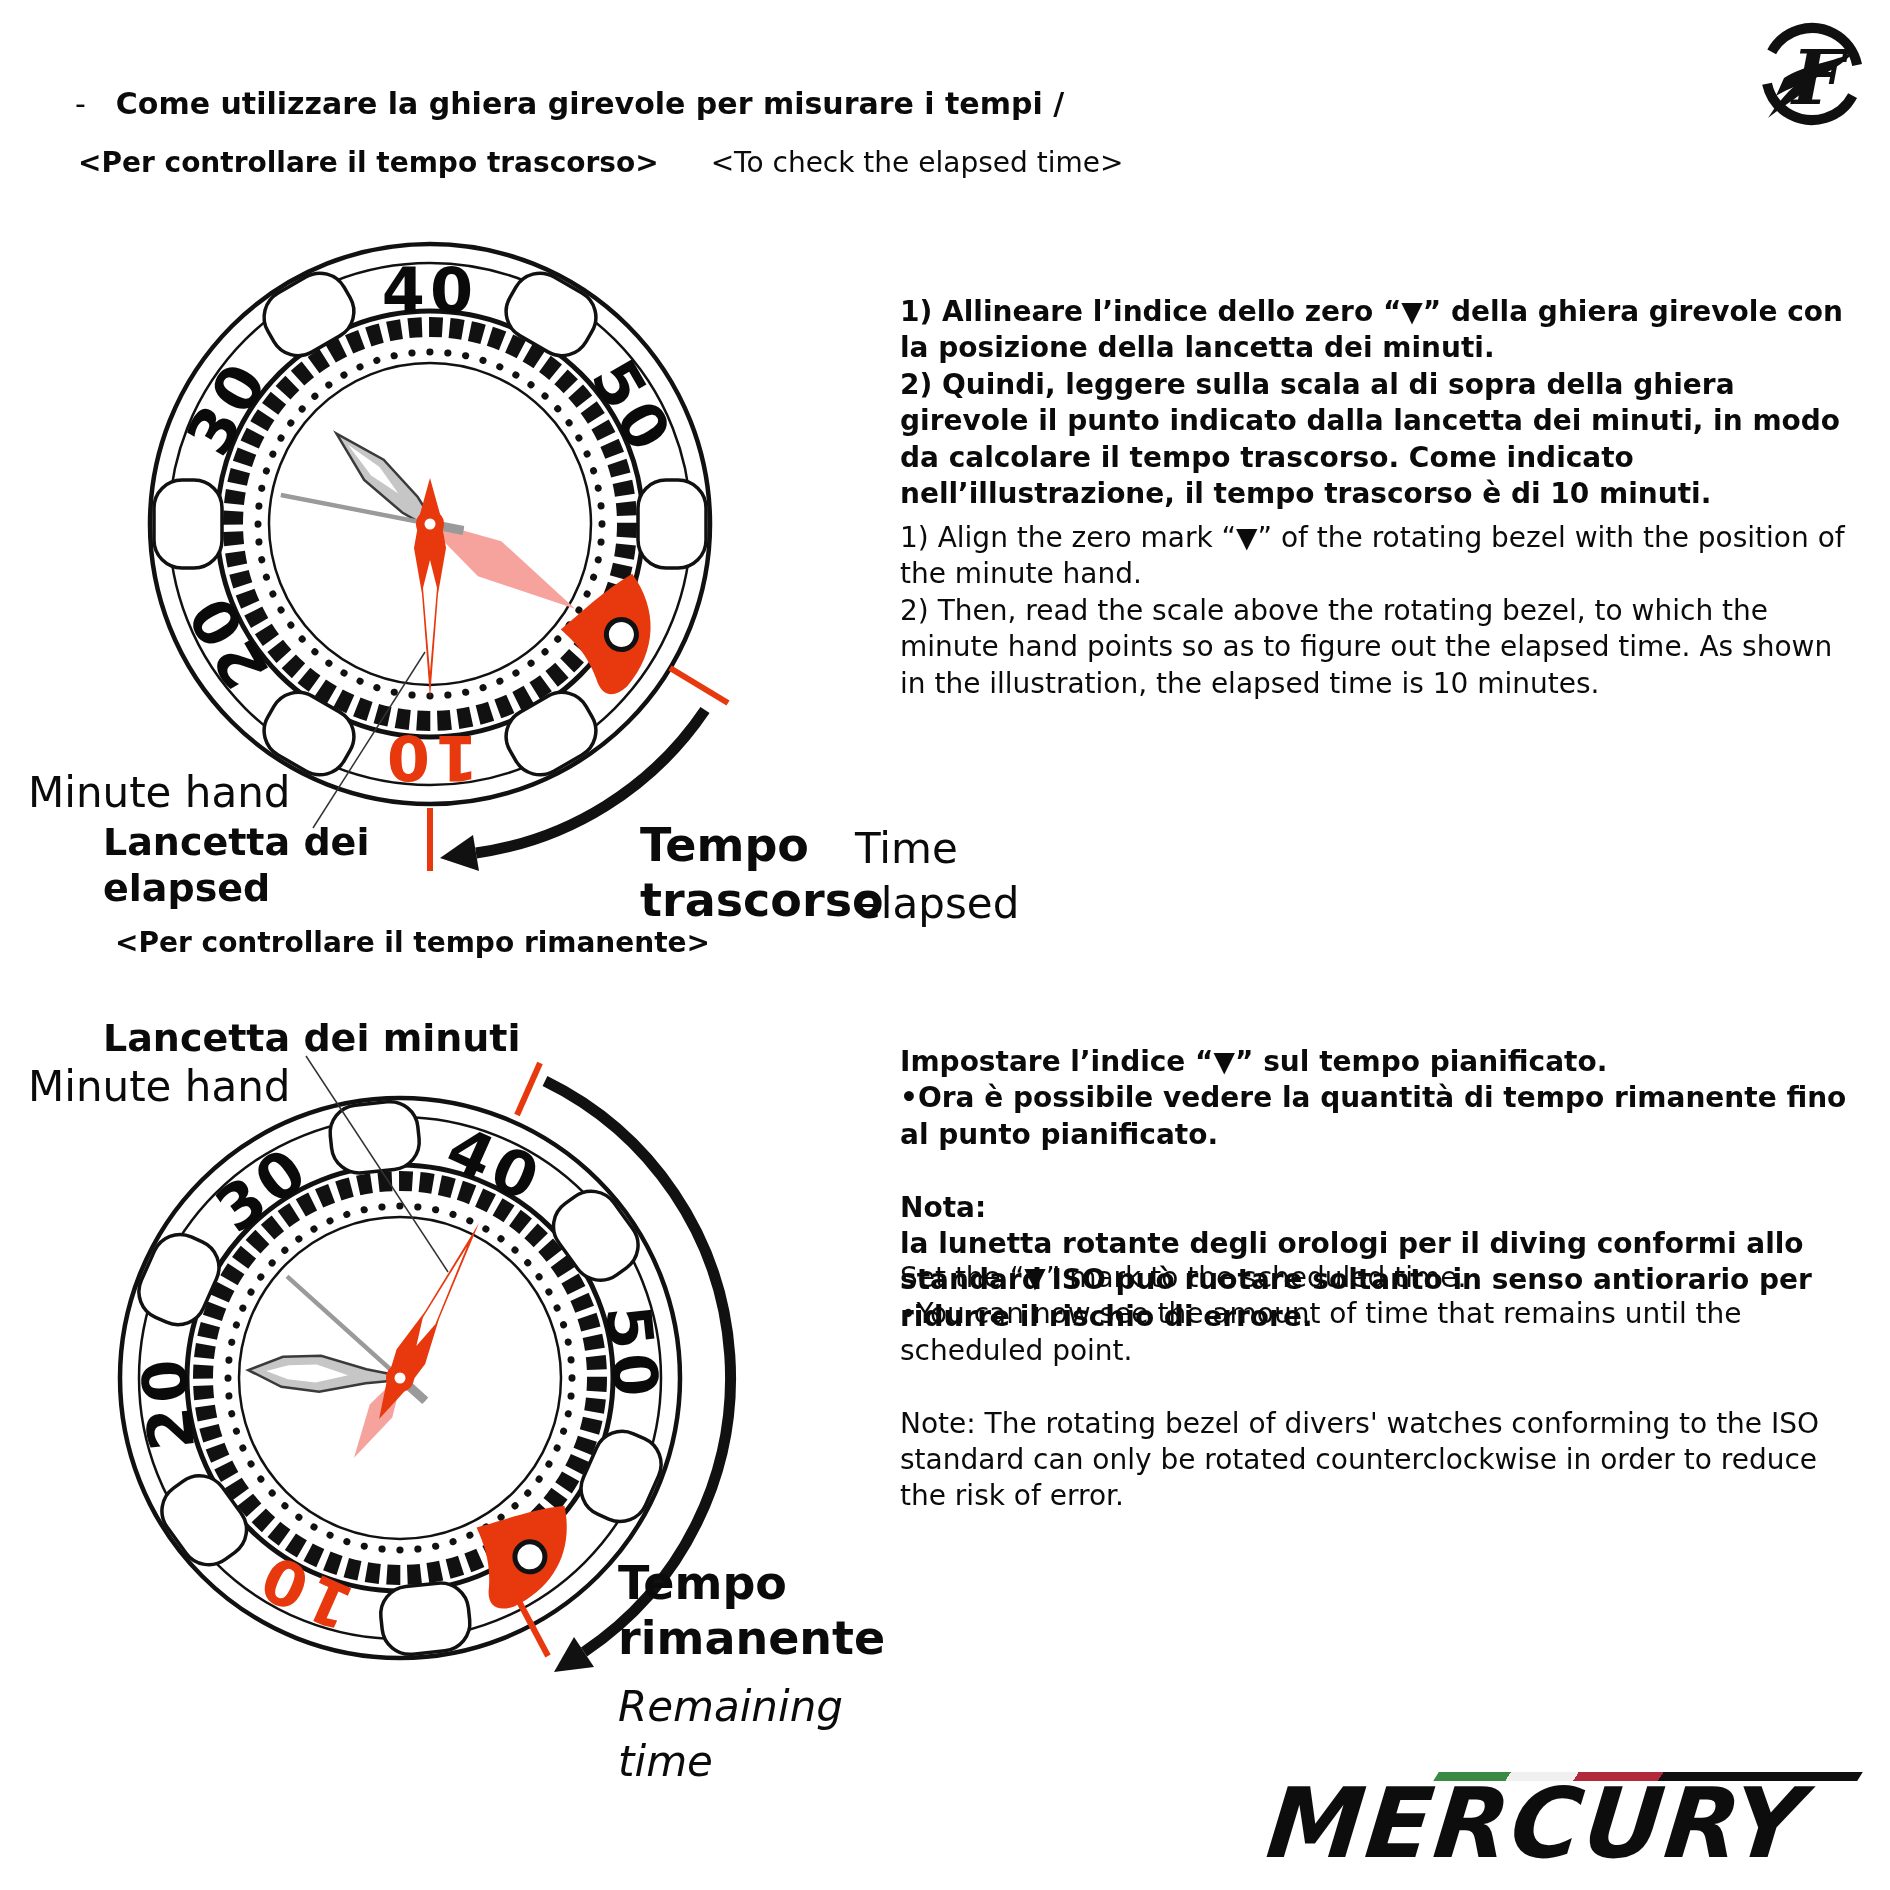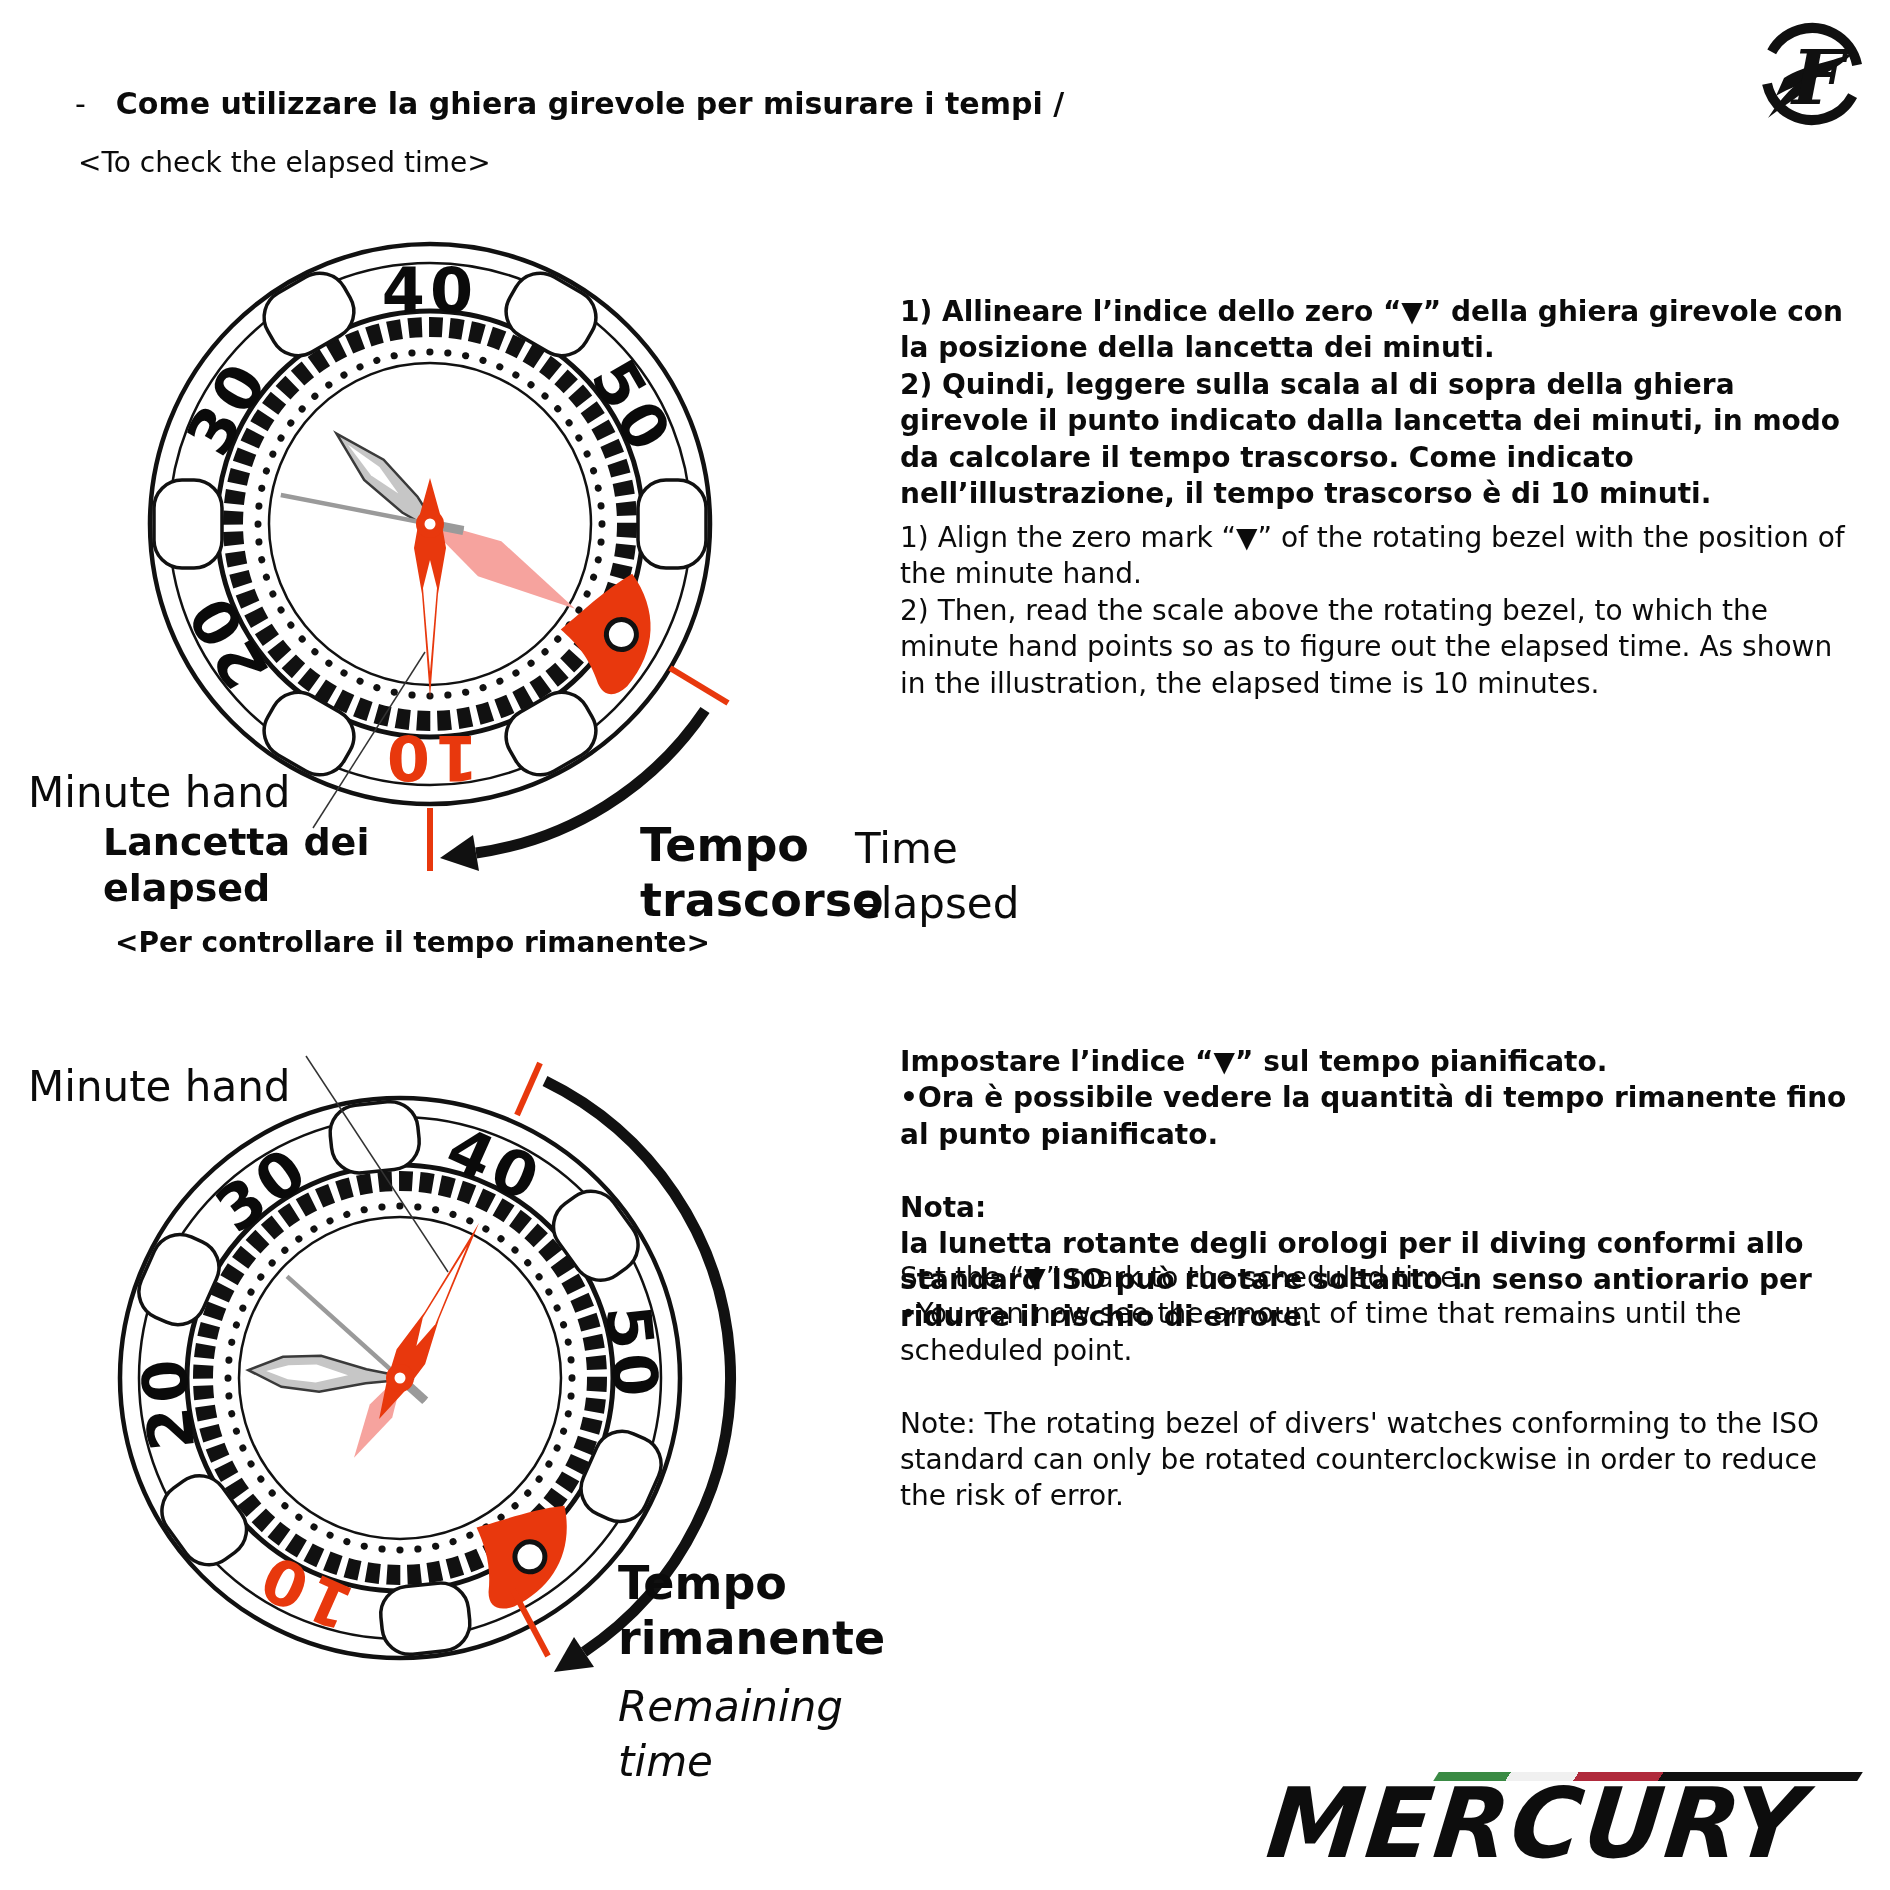--- a/index.html
+++ b/index.html
@@ -48,20 +48,21 @@
       <text x="46" y="92" font-size="74" font-style="italic" font-weight="bold" font-family="DejaVu Serif, serif" fill="#101010">F</text>
     </g>
   </svg>
 
   <div class="abs title-row">
     <span class="dash">-</span>
     <span class="b">Come utilizzare la ghiera girevole per misurare i tempi /</span>
   </div>
 
   <div class="abs h-row h1-row">
+    <span class="b">&lt;Per controllare il tempo trascorso&gt;</span>
     <span>&lt;To check the elapsed time&gt;</span>
   </div>
 
   <svg class="abs" style="left:90px;top:194px;" width="680" height="680" viewBox="0 0 680 680">
     <defs>
       <rect id="pad" x="-44" y="-276" width="88" height="68" rx="28" fill="#fff" stroke="#111" stroke-width="3.5"></rect>
       <g id="wcase">
         <circle r="280" fill="#fff" stroke="#111" stroke-width="4.5"></circle>
         <circle r="261" fill="none" stroke="#111" stroke-width="2.5"></circle>
         <circle r="197" fill="none" stroke="#111" stroke-width="20" stroke-dasharray="13.5 7.1"></circle>
@@ -152,20 +153,21 @@
     <div>trascorso</div>
   </div>
   <div class="abs lab-time1">
     <div>Time</div>
     <div>elapsed</div>
   </div>
 
   <div class="abs h-row h2-row">
     <span class="b">&lt;Per controllare il tempo rimanente&gt;</span>
   </div>
+  <div class="abs biglabel b lab-lan2">Lancetta dei minuti</div>
   <div class="abs lab-min2">Minute hand</div>
 
   <svg class="abs" style="left:50px;top:1030px;" width="700" height="700" viewBox="0 0 700 700">
     <g transform="translate(350,348)">
       <use href="#wcase"></use>
       <use href="#bezelring" transform="rotate(24)"></use>
       <use href="#ghost2" transform="rotate(210)"></use>
       <use href="#hourhand2" transform="rotate(273)"></use>
       <use href="#sechand" transform="rotate(312)"></use>
       <use href="#minhand" transform="rotate(27)"></use>

